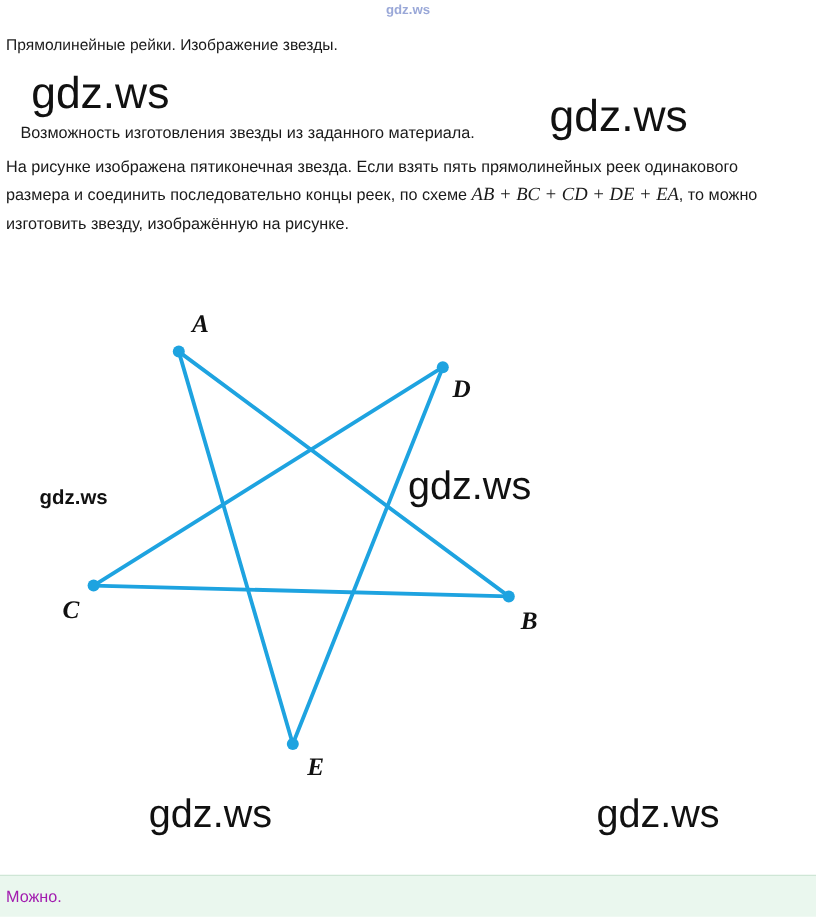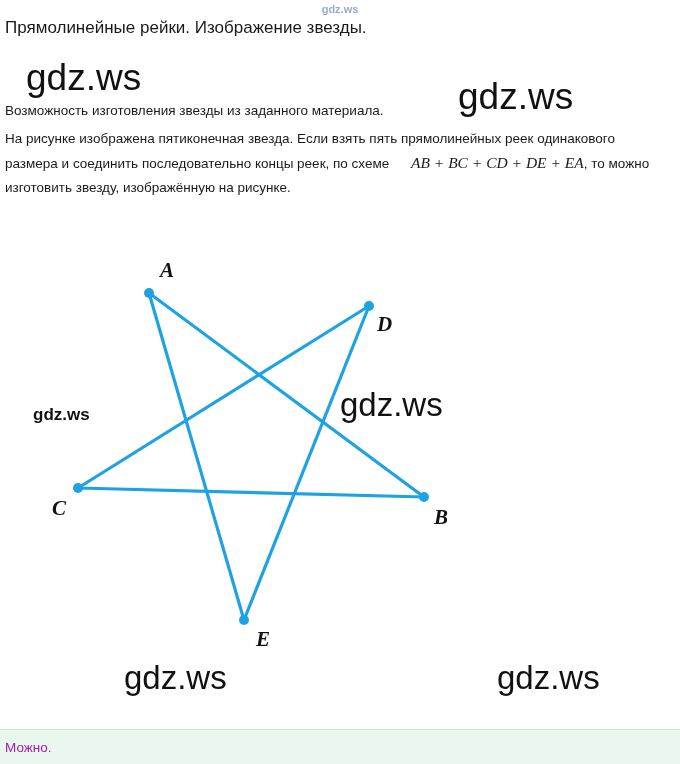--- a/index.html
+++ b/index.html
@@ -26,47 +26,46 @@
     left: 0;
     width: 680px;
     text-align: center;
     font-size: 11px;
     font-weight: bold;
     color: #9aa8d8;
     letter-spacing: 0px;
   }
   .title {
     position: absolute;
-    top: 18px;
+    top: 30px;
     left: 5px;
-    font-size: 17px;
+    font-size: 13px;
     color: #1a1a1a;
   }
   .subtitle {
     position: absolute;
     top: 103px;
-    left: 5px;
+    left: 17px;
     font-size: 13.5px;
     color: #1a1a1a;
     text-align: center;
   }
   .body-text {
     position: absolute;
     top: 127px;
     left: 5px;
     width: 648px;
     font-size: 13.5px;
     line-height: 24px;
     color: #1a1a1a;
   }
   .math {
     font-family: "Liberation Serif", serif;
     font-style: italic;
     font-size: 15.5px;
-    margin-left: 18px;
   }
   .figure {
     position: absolute;
     top: 225px;
     left: 0;
     width: 680px;
     height: 450px;
   }
   .vertex-label {
     position: absolute;

